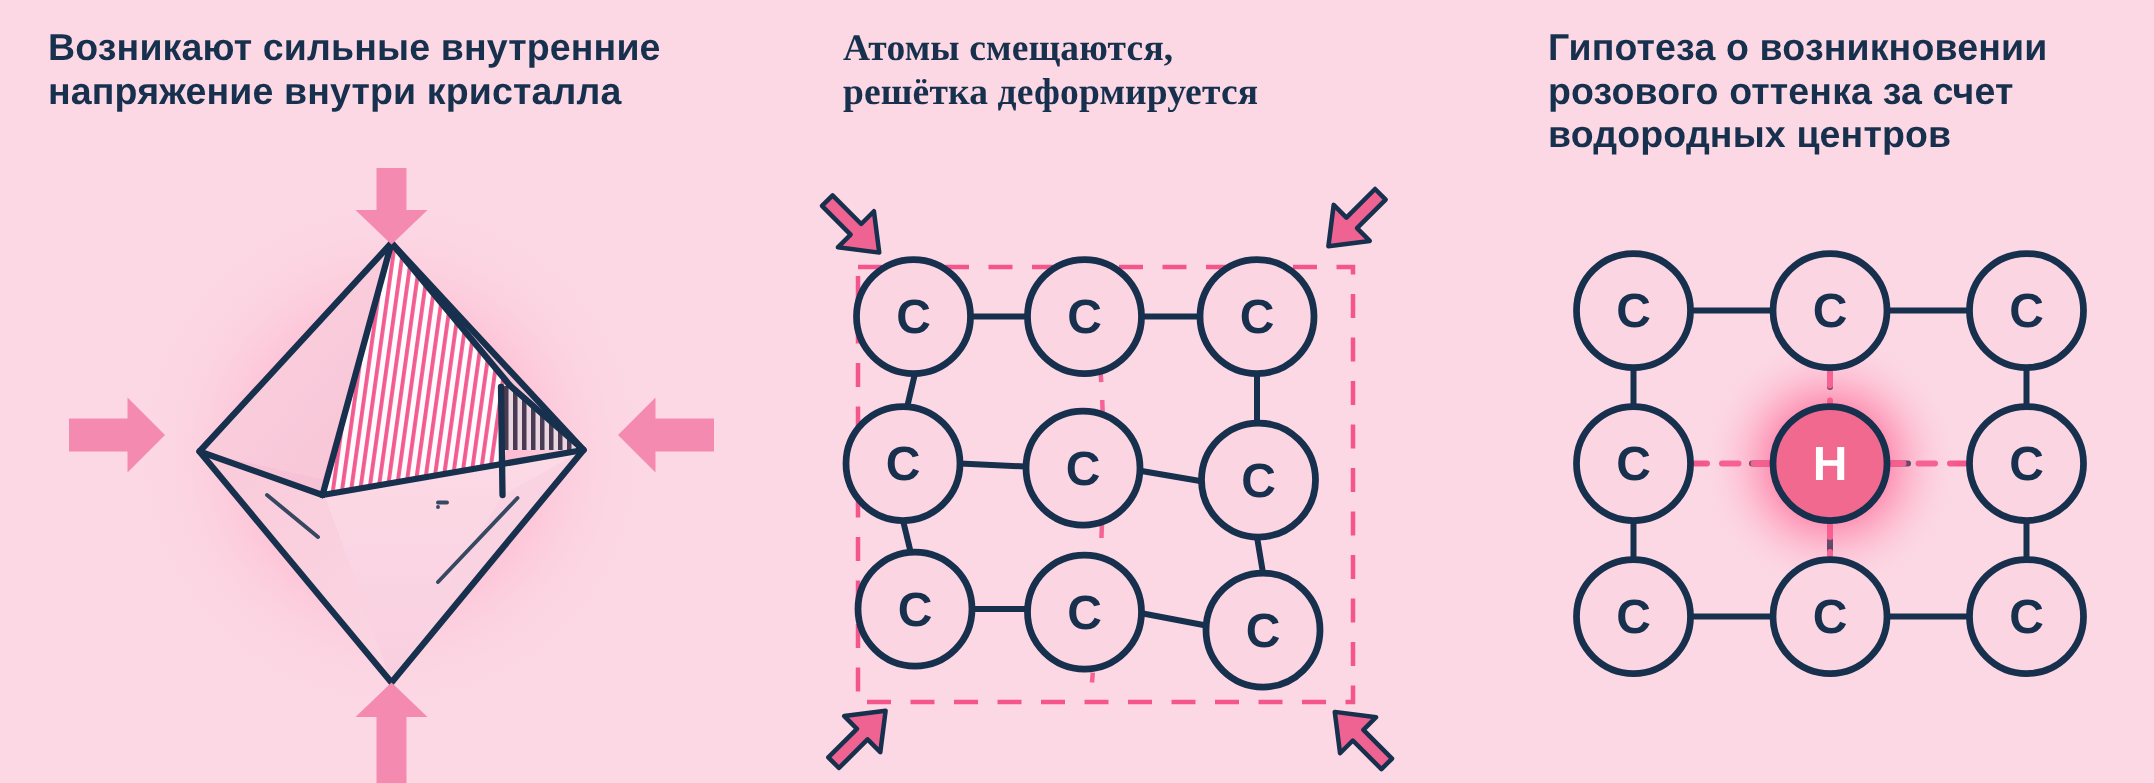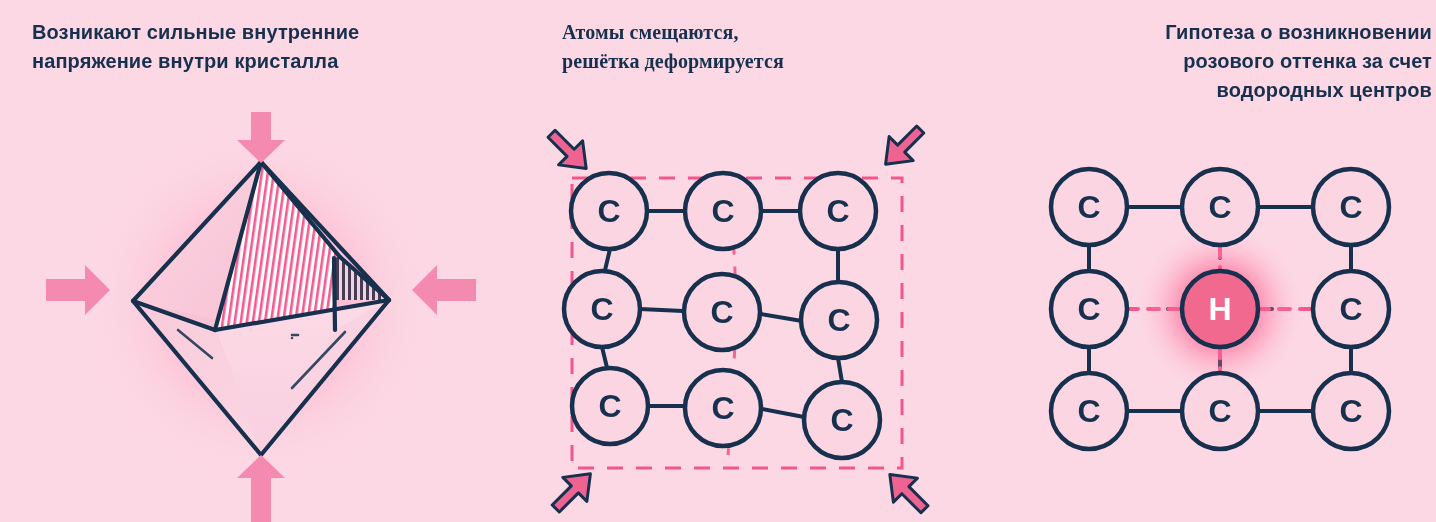--- a/index.html
+++ b/index.html
@@ -24,29 +24,29 @@
     top: 0;
     height: 522px;
   }
   #panel-1 { left: 0px;    width: 520px; }
   #panel-2 { left: 520px;  width: 470px; }
   #panel-3 { left: 990px;  width: 446px; }
 
   .panel-title {
     position: absolute;
     color: #16304d;
-    font-size: 20px;
+    font-size: 25px;
     font-weight: bold;
     line-height: 29px;
     letter-spacing: 0.1px;
     white-space: pre-line;
   }
   #title-1 { left: 32px; top: 18px; width: 430px; }
   #title-2 { left: 42px; top: 18px; width: 400px; font-family: Liberation Serif, serif; }
-  #title-3 { left: 42px; top: 18px; width: 400px; text-align: right; }
+  #title-3 { left: 42px; top: 18px; width: 400px; }
 
   .figure {
     position: absolute;
     left: 0;
     top: 0;
   }
 </style>
 </head>
 <body>
 

